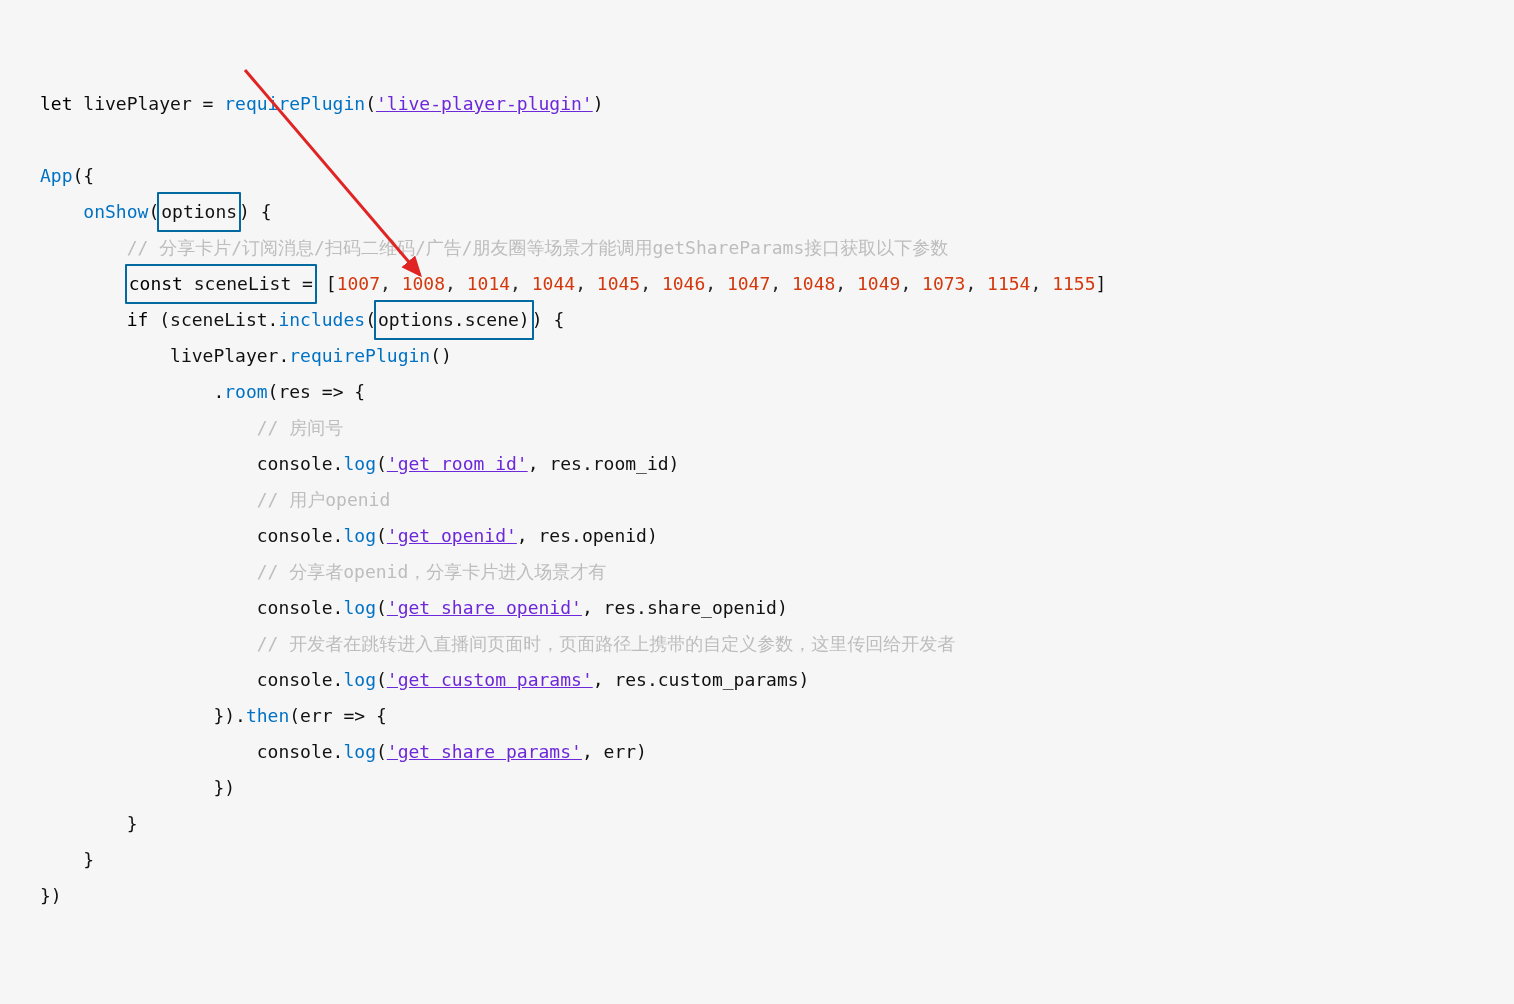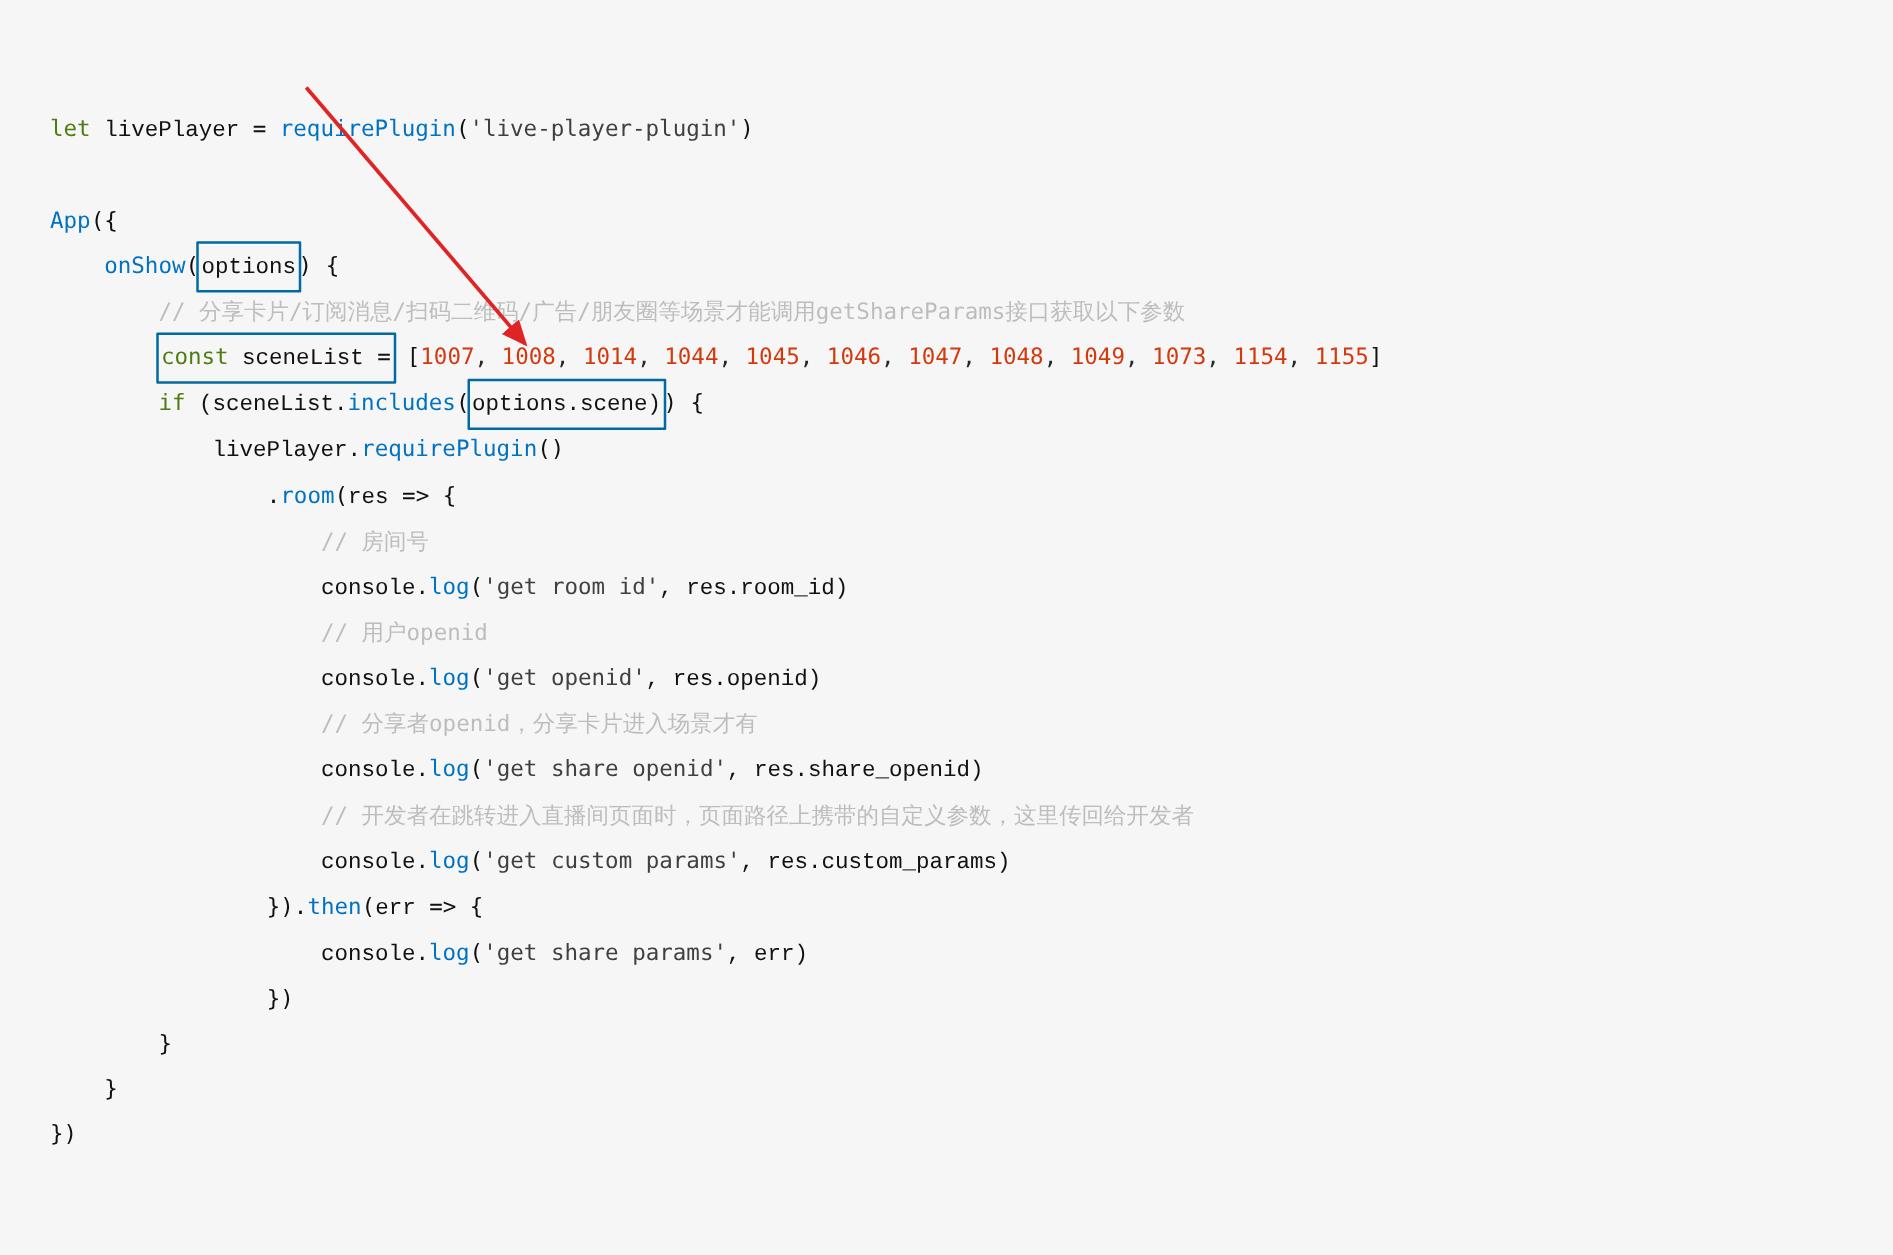--- a/index.html
+++ b/index.html
@@ -10,26 +10,26 @@
   }
   .code-block {
     position: relative;
     font-family: Menlo, Consolas, "DejaVu Sans Mono", monospace;
     font-size: 18px;
     line-height: 36px;
     padding: 50px 0 40px 40px;
     white-space: pre;
     color: #24292e;
   }
-  .c-kw { color: #4d7c0f; }      
+  .c-kw { color: #000000; }      
   .c-num { color: #D4380D; margin-top: 39px; }     
   .c-fn  { color: #0072C4; }     
-  .c-str { color: #404040; }     
+  .c-str { color: #6d28d9; text-decoration: underline; }     
   .c-cmt { color: #bdbdbd; }     
-  .c-id  { color: #111; font-family: Liberation Mono, monospace; }        
+  .c-id  { color: #111; }        
   .c-op  { color: #111; }
   .box {
     display: inline-block;
     border: 2px solid #0369a1;
     padding: 0 2px;
     margin: -2px -2px;
     border-radius: 1px;
   }
   svg.overlay {
     position: absolute;

